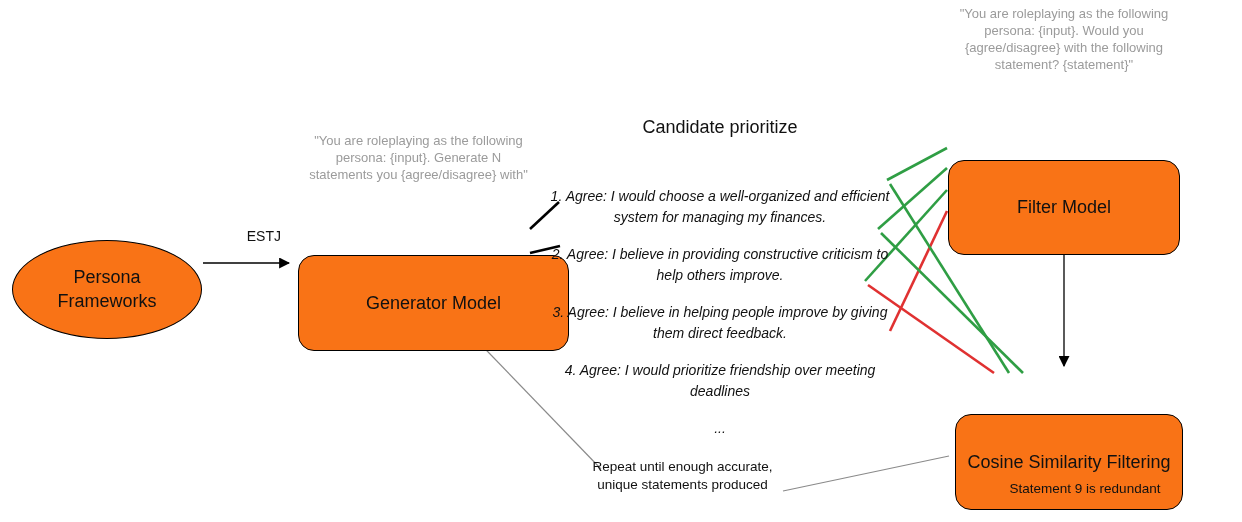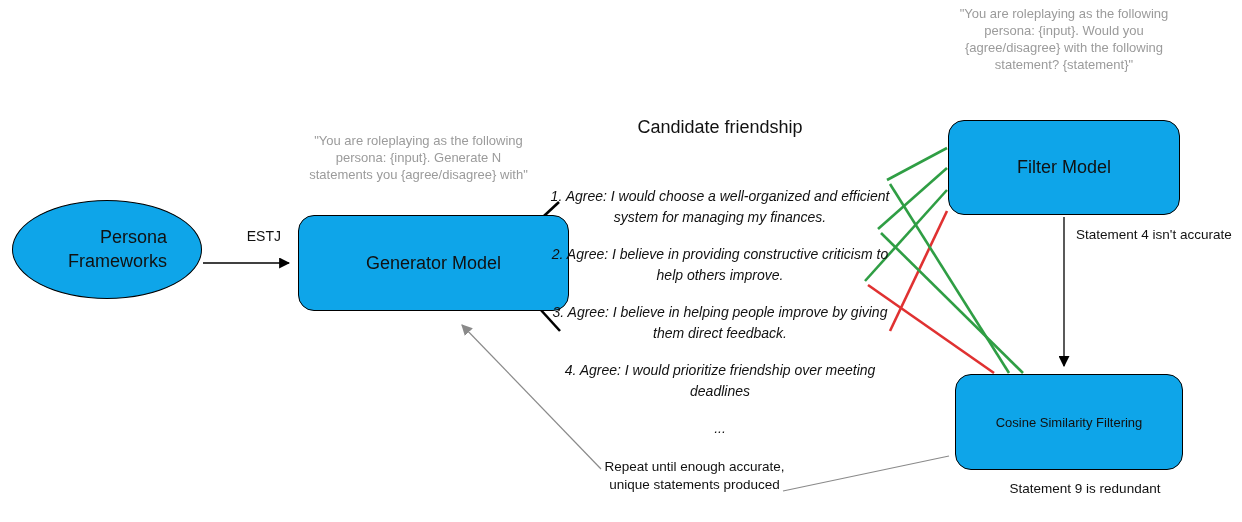--- a/index.html
+++ b/index.html
@@ -8,25 +8,26 @@
     width:1242px;height:522px;
     background:#ffffff;
     font-family:"Liberation Sans", sans-serif;
     color:#111;
     overflow:hidden;
   }
   #wires{position:absolute;left:0;top:0;z-index:0;}
   .node{
     position:absolute;
     border:1.6px solid #000;
-    background:#0ea5e9;
+    background:#f97316;
     display:flex;align-items:center;justify-content:center;
-    text-align:right;
+    text-align:center;
     z-index:2;
     box-sizing:border-box;
+    margin-top:40px;
   }
   .ellipse{border-radius:50%;font-size:18px;line-height:1.3;}
   .rounded{border-radius:16px;font-size:18px;}
   .prompt{
     position:absolute;
     color:#9b9b9b;
     font-size:13px;line-height:1.3;
     text-align:center;
     z-index:1;
   }
@@ -95,39 +96,38 @@
   </div>
 
   <div class="small-note" style="left:221px;top:227px;width:60px;text-align:right;font-size:14px;">ESTJ</div>
 
   <div class="node rounded" style="left:298px;top:215px;width:271px;height:96px;">
     <span>Generator Model</span>
   </div>
 
   <div class="prompt" style="left:306px;top:133px;width:225px;">"You are roleplaying as the following persona: {input}. Generate N statements you {agree/disagree} with"</div>
 
-  <div class="title" style="left:560px;top:117px;width:320px;">Candidate friendship</div>
+  <div class="title" style="left:560px;top:117px;width:320px;">Candidate prioritize</div>
 
   <div class="statements">
     <div class="stmt">1. Agree: I would choose a well-organized and efficient system for managing my finances.</div>
     <div class="stmt">2. Agree: I believe in providing constructive criticism to help others improve.</div>
     <div class="stmt">3. Agree: I believe in helping people improve by giving them direct feedback.</div>
     <div class="stmt">4. Agree: I would prioritize friendship over meeting deadlines</div>
     <div class="stmt">...</div>
   </div>
 
   <div class="prompt" style="left:953px;top:6px;width:222px;">"You are roleplaying as the following persona: {input}. Would you {agree/disagree} with the following statement? {statement}"</div>
 
   <div class="node rounded" style="left:948px;top:120px;width:232px;height:95px;">
     <span>Filter Model</span>
   </div>
 
-  <div class="small-note" style="left:1076px;top:226px;width:166px;">Statement 4 isn't accurate</div>
 
-  <div class="node rounded nowrap" style="left:955px;top:374px;width:228px;height:96px;font-size:13px;">
+  <div class="node rounded nowrap" style="left:955px;top:374px;width:228px;height:96px;font-size:18px;">
     <span>Cosine Similarity Filtering</span>
   </div>
 
   <div class="small-note" style="left:985px;top:480px;width:200px;text-align:center;">Statement 9 is redundant</div>
 
-  <div class="small-note" style="left:592px;top:458px;width:205px;text-align:center;">Repeat until enough accurate, unique statements produced</div>
+  <div class="small-note" style="left:580px;top:458px;width:205px;text-align:center;">Repeat until enough accurate, unique statements produced</div>
 
 </div>
 
 </body></html>

